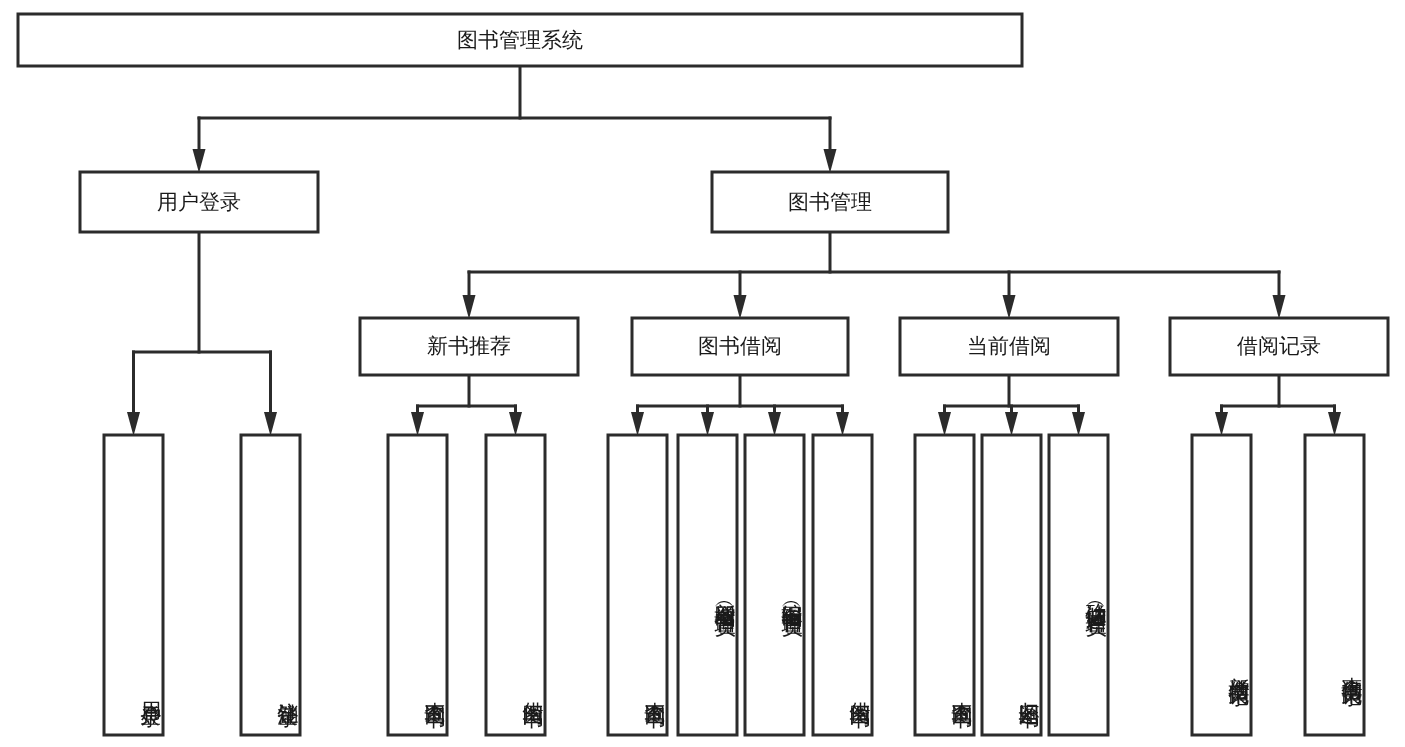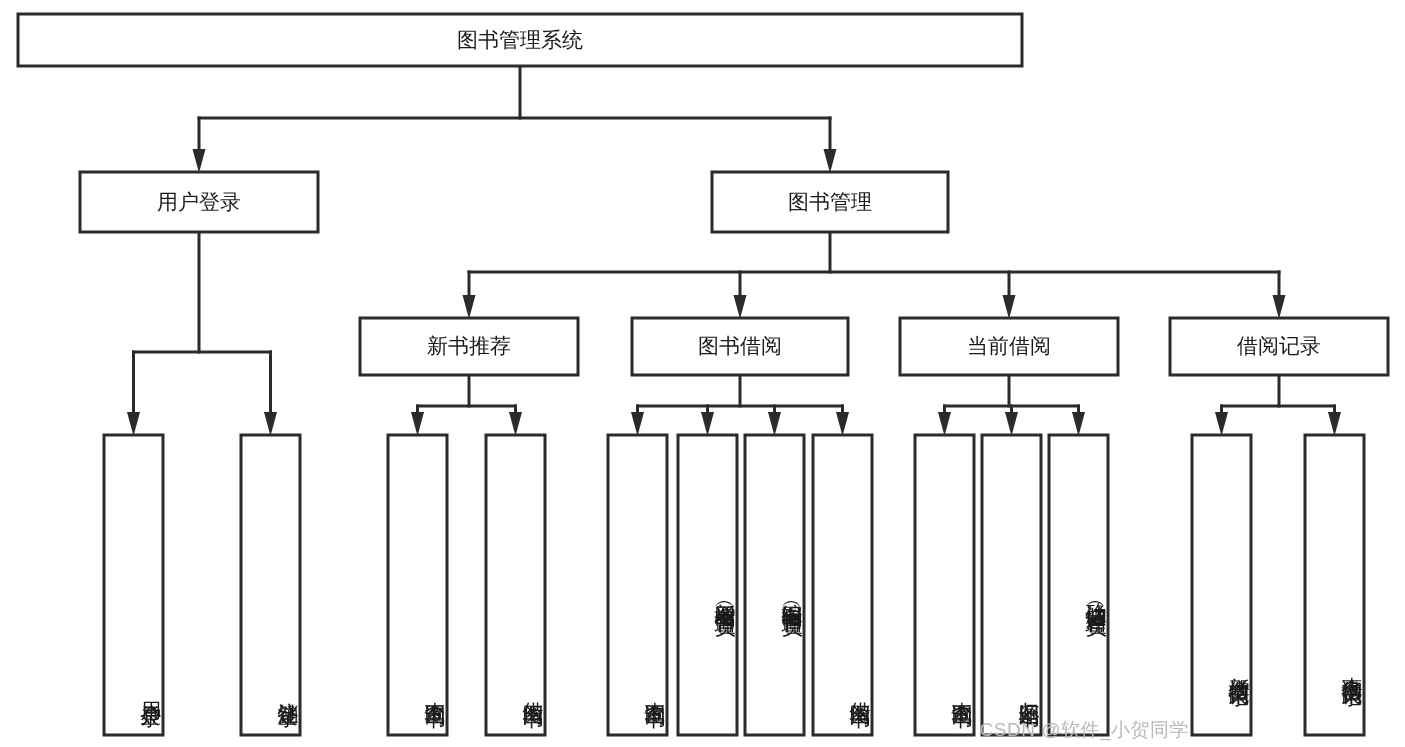--- a/index.html
+++ b/index.html
@@ -182,14 +182,13 @@
       <div class="node-label-v" style="left: 678px; width: 59px; top: 445px; height: 300px;">新增图书（管理员）</div>
       <div class="node-label-v" style="left: 745px; width: 59px; top: 445px; height: 300px;">编辑图书（管理员）</div>
       <div class="node-label-v" style="left: 813px; width: 59px; top: 539px; height: 300px;">借阅图书</div>
       <div class="node-label-v" style="left: 915px; width: 59px; top: 539px; height: 300px;">查询图书</div>
       <div class="node-label-v" style="left: 982px; width: 59px; top: 539px; height: 300px;">归还图书</div>
       <div class="node-label-v" style="left: 1049px; width: 59px; top: 445px; height: 300px;">确认归还（管理员）</div>
       <div class="node-label-v" style="left: 1192px; width: 59px; top: 516px; height: 300px;">新增借阅记录</div>
       <div class="node-label-v" style="left: 1305px; width: 59px; top: 516px; height: 300px;">查询借阅记录</div>
     </div>
 
-  <div class="watermark">CSDN @软件_小贺同学</div>
 </div>
 
 </body></html>

